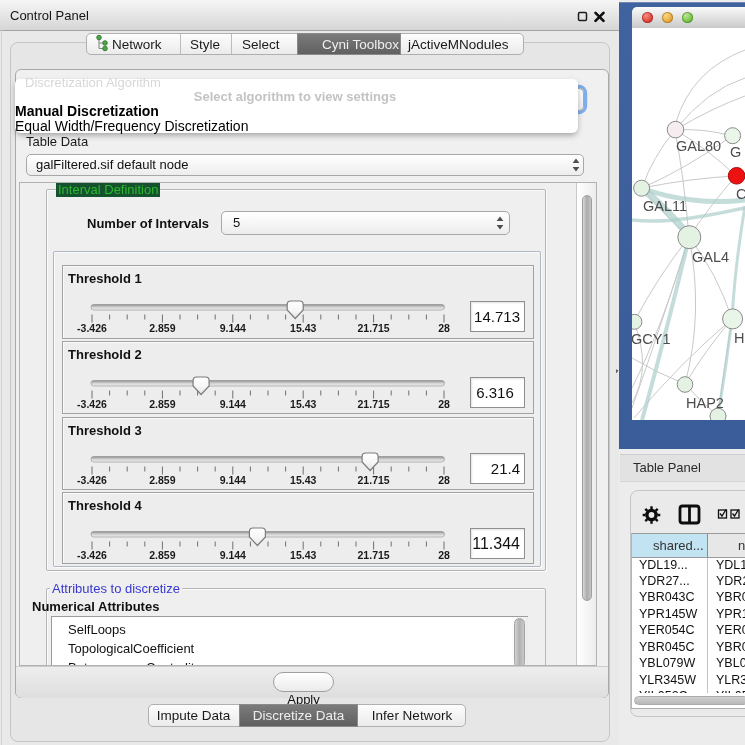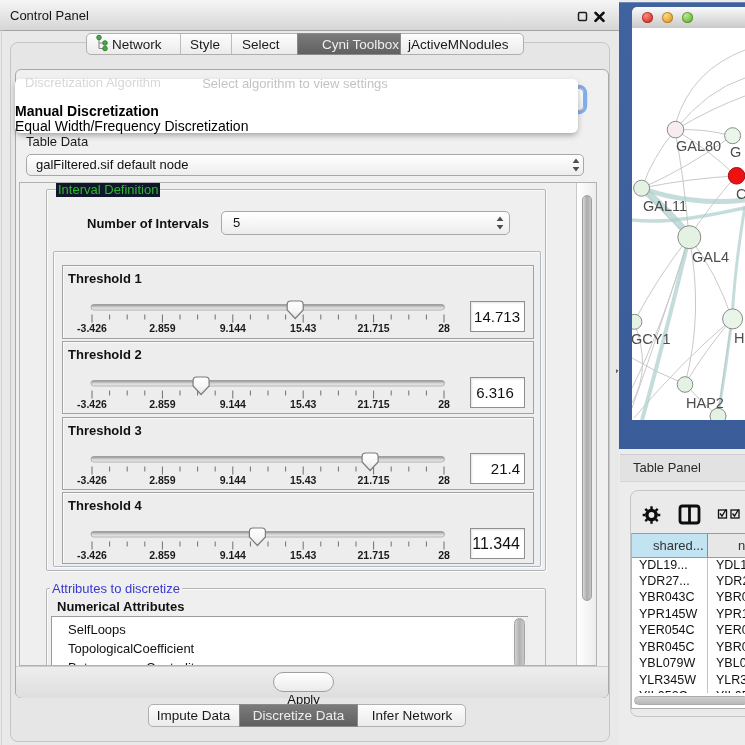--- a/index.html
+++ b/index.html
@@ -36,21 +36,21 @@
 <div class="abs" style="left:408px;top:37px;font-size:13.5px;color:#1a1a1a">jActiveMNodules</div>
 
 <div class="abs" style="left:15px;top:69px;width:594px;height:629px;background:#f0f0f0;border:1px solid #a9a9a9;border-radius:6px;box-sizing:border-box"></div>
 
 <div class="abs" style="left:578px;top:84px;width:16px;height:31px;overflow:hidden">
   <div class="abs" style="left:-34px;top:4px;width:40px;height:23px;background:linear-gradient(#ffffff,#ededed);border:1px solid #a8a8a8;border-radius:5px;box-sizing:border-box;box-shadow:0 0 0 3.2px rgba(100,155,235,0.8)"></div>
 </div>
 
 <div class="abs" style="left:15px;top:79px;width:563px;height:54px;background:#ffffff;border-radius:5px 5px 6px 6px;box-shadow:0 3px 6px -1px rgba(0,0,0,0.35)"></div>
 <div class="abs" style="left:25px;top:75px;font-size:13px;color:#d7d7d7">Discretization Algorithm</div>
-<div class="abs" style="left:15px;top:76px;width:560px;text-align:center;font-size:13px;font-weight:normal;color:#c3c3c3">Select algorithm to view settings</div>
+<div class="abs" style="left:15px;top:89px;width:560px;text-align:center;font-size:13px;font-weight:bold;color:#c3c3c3">Select algorithm to view settings</div>
 <div class="abs" style="left:15px;top:103px;font-size:14px;font-weight:bold;color:#000">Manual Discretization</div>
 <div class="abs" style="left:15px;top:117.5px;font-size:14px;color:#000">Equal Width/Frequency Discretization</div>
 
 <div class="abs" style="left:26px;top:134px;font-size:13px;color:#1a1a1a">Table Data</div>
 <div class="abs" style="left:26px;top:154px;width:558px;height:22px;background:linear-gradient(#ffffff,#ededed);border:1px solid #a8a8a8;border-radius:5px;box-sizing:border-box"></div>
 <div class="abs" style="left:36px;top:157px;font-size:13px;color:#111">galFiltered.sif default node</div>
 <svg class="abs" style="left:570px;top:157px" width="12" height="16" viewBox="0 0 12 16">
   <path d="M6 1.5 L9.4 6 L2.6 6 Z" fill="#4d4d4d"></path>
   <path d="M6 14.5 L9.4 10 L2.6 10 Z" fill="#4d4d4d"></path>
 </svg>
@@ -58,21 +58,21 @@
 <div class="abs" style="left:615px;top:368px;width:0;height:0;border-bottom:5px solid transparent;border-right:4px solid transparent;border-top:0;border-left:0"></div>
 <div class="abs" style="left:615.5px;top:369px;width:3px;height:4px;background:#5f5f5f;clip-path:polygon(0 0, 100% 35%, 35% 100%, 0 100%)"></div>
 
 <div class="abs" style="left:19px;top:182px;width:578px;height:484px;background:#efefef;border:1px solid #b2b2b2;box-sizing:border-box"></div>
 <div id="innerclip" class="abs" style="left:20px;top:183px;width:576px;height:482px;overflow:hidden">
 
   <div class="abs" style="left:556px;top:0;width:20px;height:482px;background:linear-gradient(90deg,#ffffff,#ececec);border-left:1px solid #c9c9c9"></div>
   <div class="abs" style="left:562px;top:12px;width:10px;height:406px;background:linear-gradient(90deg,#d7d7d7,#ababab,#c6c6c6);border-radius:7px;border:1px solid #9f9f9f;box-sizing:border-box"></div>
 
   <div class="abs" style="left:26px;top:6px;width:498px;height:380px;border:1px solid #b6b6b6;border-radius:2px;box-shadow:1px 1px 0 #fbfbfb inset, 1px 1px 0 #fbfbfb"></div>
-  <div class="abs" style="left:36px;top:-1px;background:#0f172a;padding:0 2px;font-size:13px;color:#2eb82e">Interval Definition</div>
+  <div class="abs" style="left:36px;top:-1px;background:#14532d;padding:0 2px;font-size:13px;color:#2eb82e">Interval Definition</div>
   <div class="abs b13" style="left:67px;top:33px">Number of Intervals</div>
   <div class="abs" style="left:201px;top:28px;width:289px;height:24px;background:linear-gradient(#ffffff,#ededed);border:1px solid #a8a8a8;border-radius:5px;box-sizing:border-box"></div>
   <div class="abs" style="left:213px;top:32px;font-size:13px;color:#111">5</div>
   <svg class="abs" style="left:474px;top:32px" width="12" height="16" viewBox="0 0 12 16">
     <path d="M6 1.5 L9.4 6 L2.6 6 Z" fill="#4d4d4d"></path>
     <path d="M6 14.5 L9.4 10 L2.6 10 Z" fill="#4d4d4d"></path>
   </svg>
 
   <div class="abs" style="left:33px;top:68px;width:486px;height:314px;border:1px solid #aeb6c2;border-radius:2px;box-shadow:1px 1px 0 #fbfbfb inset, 1px 1px 0 #fbfbfb"></div>
 
@@ -276,21 +276,21 @@
         <text x="297.6" y="40.5" text-anchor="middle">21.715</text>
         <text x="368.0" y="40.5" text-anchor="middle">28</text>
       </g>
     <path d="M173.4,19 L173.4,13.5 Q173.4,10 176.9,10 L185.9,10 Q189.4,10 189.4,13.5 L189.4,19 L181.4,27.5 Z" fill="url(#tg4)" stroke="#7c7c7c" stroke-width="1.2"></path>
   </svg>
   <div class="abs" style="left:450px;top:345px;width:55px;height:31px;background:#fff;border:1px solid #8f8f8f;box-sizing:border-box;box-shadow:inset 1px 1px 2px rgba(0,0,0,0.12)"></div>
   <div class="abs" style="left:450px;top:345px;width:50px;height:31px;line-height:31px;text-align:right;font-size:16px;color:#111">11.344</div>
 
   <div class="abs" style="left:26px;top:405px;width:498px;height:120px;border:1px solid #b6b6b6;border-radius:2px;box-shadow:1px 1px 0 #fbfbfb inset"></div>
   <div class="abs" style="left:30px;top:398px;background:#efefef;padding:0 2px;font-size:13px;color:#3838d0">Attributes to discretize</div>
-  <div class="abs b13" style="left:37px;top:416px">Numerical Attributes</div>
+  <div class="abs b13" style="left:12px;top:416px">Numerical Attributes</div>
   <div class="abs" style="left:31px;top:433px;width:477px;height:60px;background:#ffffff;border:1px solid #9c9c9c;box-sizing:border-box"></div>
   <div class="abs" style="left:48px;top:437px;font-size:13px;color:#111;line-height:19px">SelfLoops<br>TopologicalCoefficient<br>BetweennessCentrality</div>
   <div class="abs" style="left:492px;top:434px;width:16px;height:58px;background:linear-gradient(90deg,#fdfdfd,#ececec)"></div>
   <div class="abs" style="left:494px;top:435px;width:11px;height:50px;background:linear-gradient(90deg,#d2d2d2,#b1b1b1,#c8c8c8);border-radius:6px;border:1px solid #a5a5a5;box-sizing:border-box"></div>
 </div>
 
 <div class="abs" style="left:16px;top:666px;width:592px;height:31px;background:linear-gradient(#ededed,#dedede);border-top:1px solid #cccccc;border-radius:0 0 6px 6px"></div>
 <div class="abs" style="left:273px;top:672px;width:61px;height:20px;background:linear-gradient(#ffffff,#ebebeb);border:1px solid #9f9f9f;border-radius:10px;box-sizing:border-box"></div>
 <div class="abs" style="left:273px;top:692px;width:61px;text-align:center;font-size:13px;color:#111">Apply</div>
 

